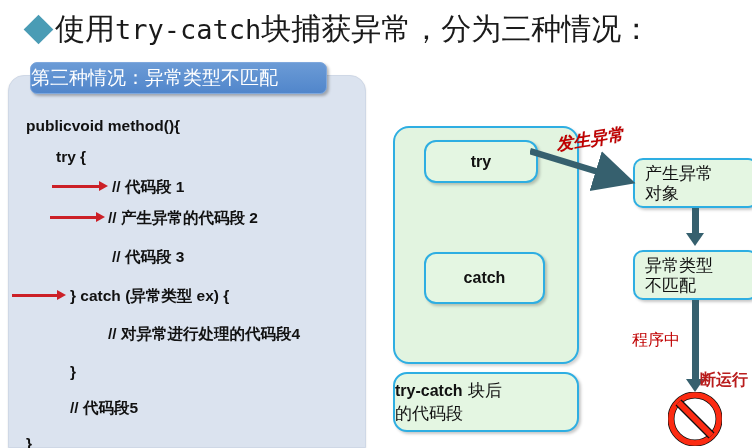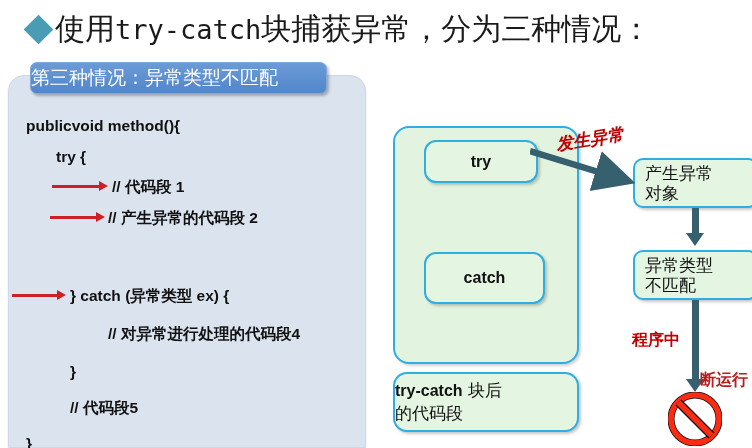--- a/index.html
+++ b/index.html
@@ -139,21 +139,21 @@
     font-family:"DejaVu Serif","Liberation Serif",serif;
     font-style:italic;font-weight:bold;
     font-size:17px;color:#c00000;
     transform:rotate(-9deg);
     white-space:nowrap;
     text-shadow:0 0 1px rgba(0,0,0,.15);
   }
   .lbl-halt-a{
     position:absolute;left:632px;top:330px;
     font-family:"DejaVu Serif","Liberation Serif",serif;
-    font-weight:bold;font-size:16px;color:#c00000;white-space:nowrap;
+    font-weight:normal;font-size:16px;color:#c00000;white-space:nowrap;
   }
   .lbl-halt-b{
     position:absolute;left:700px;top:330px;
     font-family:"DejaVu Serif","Liberation Serif",serif;
     font-weight:bold;font-size:16px;color:#b91c1c;white-space:nowrap;margin-top:40px;
   }
 
   .no-sign{
     position:absolute;left:668px;top:392px;width:54px;height:54px;
   }
@@ -191,20 +191,23 @@
     </div>
 
     <div class="arrow-red" style="left:42px;top:137px;width:55px;">
       <span class="shaft" style="width:47px;"></span>
         <span class="head" style="left:46px;"></span>
     </div>
     <div class="cl" style="left:100px;top:133px;">
       <b>// 产生异常的代码段 2</b>
     </div>
 
+    <div class="cl" style="left:104px;top:172px;">
+      <b>// 代码段 3</b>
+    </div>
 
     <div class="arrow-red" style="left:4px;top:215px;width:54px;">
       <span class="shaft" style="width:46px;"></span>
         <span class="head" style="left:45px;"></span>
     </div>
     <div class="cl" style="left:62px;top:211px;">
       <b>} catch (异常类型 ex) {</b>
     </div>
 
     <div class="cl" style="left:100px;top:249px;text-align:center;">

